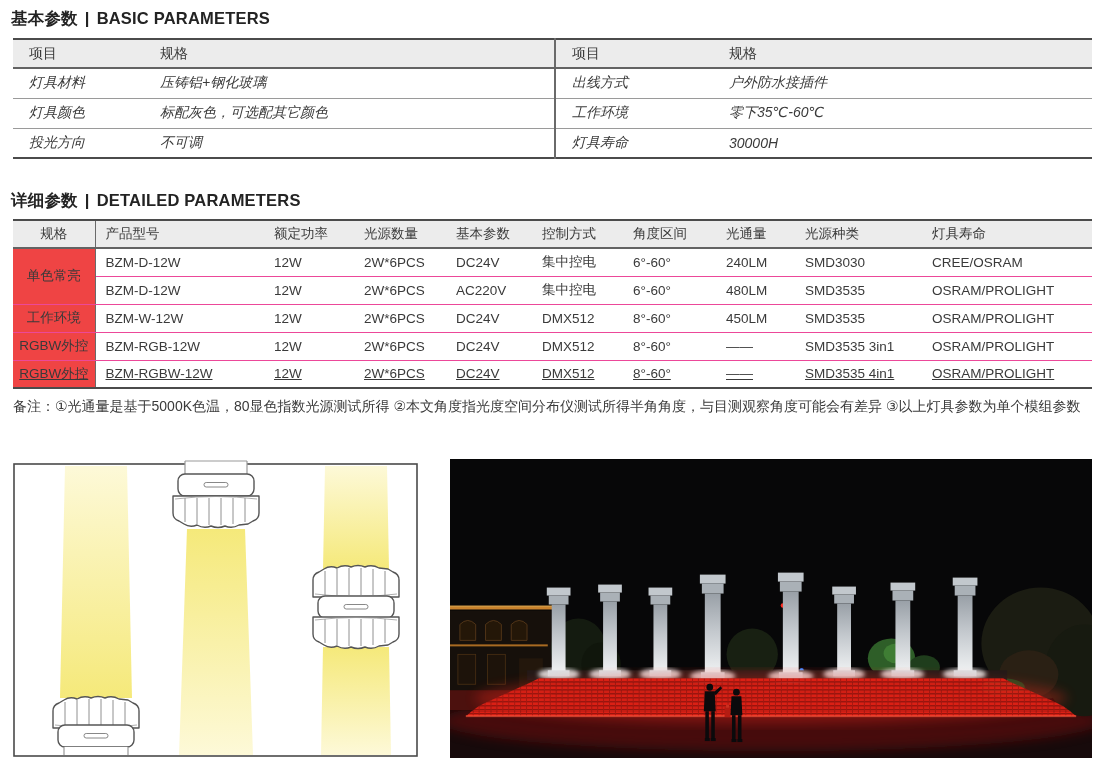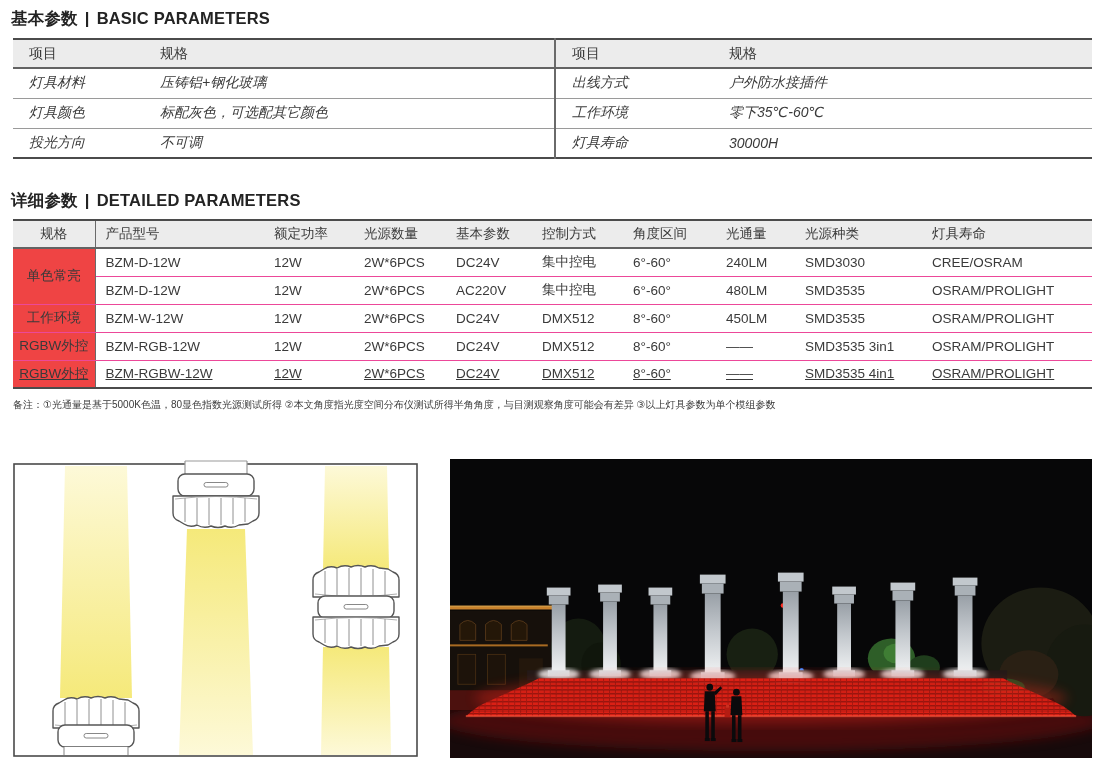--- a/index.html
+++ b/index.html
@@ -32,21 +32,21 @@
     padding:0 0 0 10px; overflow:hidden; white-space:nowrap;
   }
   table.detailed th { height:28px; background:#ececec; border-bottom:2px solid #636363; }
   table.detailed td { height:28px; border-bottom:1px solid #ec4899; }
   table.detailed tr:last-child td { border-bottom:none;text-decoration:underline; }
   table.detailed .spec {
     background:#ef4444; border-right:1px solid #6a6a6a; text-align:center; padding:0 2px;
   }
   th.spec { background:#ececec !important; }
   .note {
-    margin:9px 13px 17px; font-size:10px; color:#3a3a3a; white-space:nowrap; letter-spacing:0;
+    margin:9px 13px 17px; font-size:14px; color:#3a3a3a; white-space:nowrap; letter-spacing:0;
   }
   .figures {
     position:absolute; left:13px; top:459px; width:1079px;
     display:flex; gap:32px; align-items:flex-start;
   }
   .fig-drawing { width:405px; height:298px; }
   .fig-photo   { width:642px; height:299px; }
   svg { display:block; }
 </style>
 </head>

